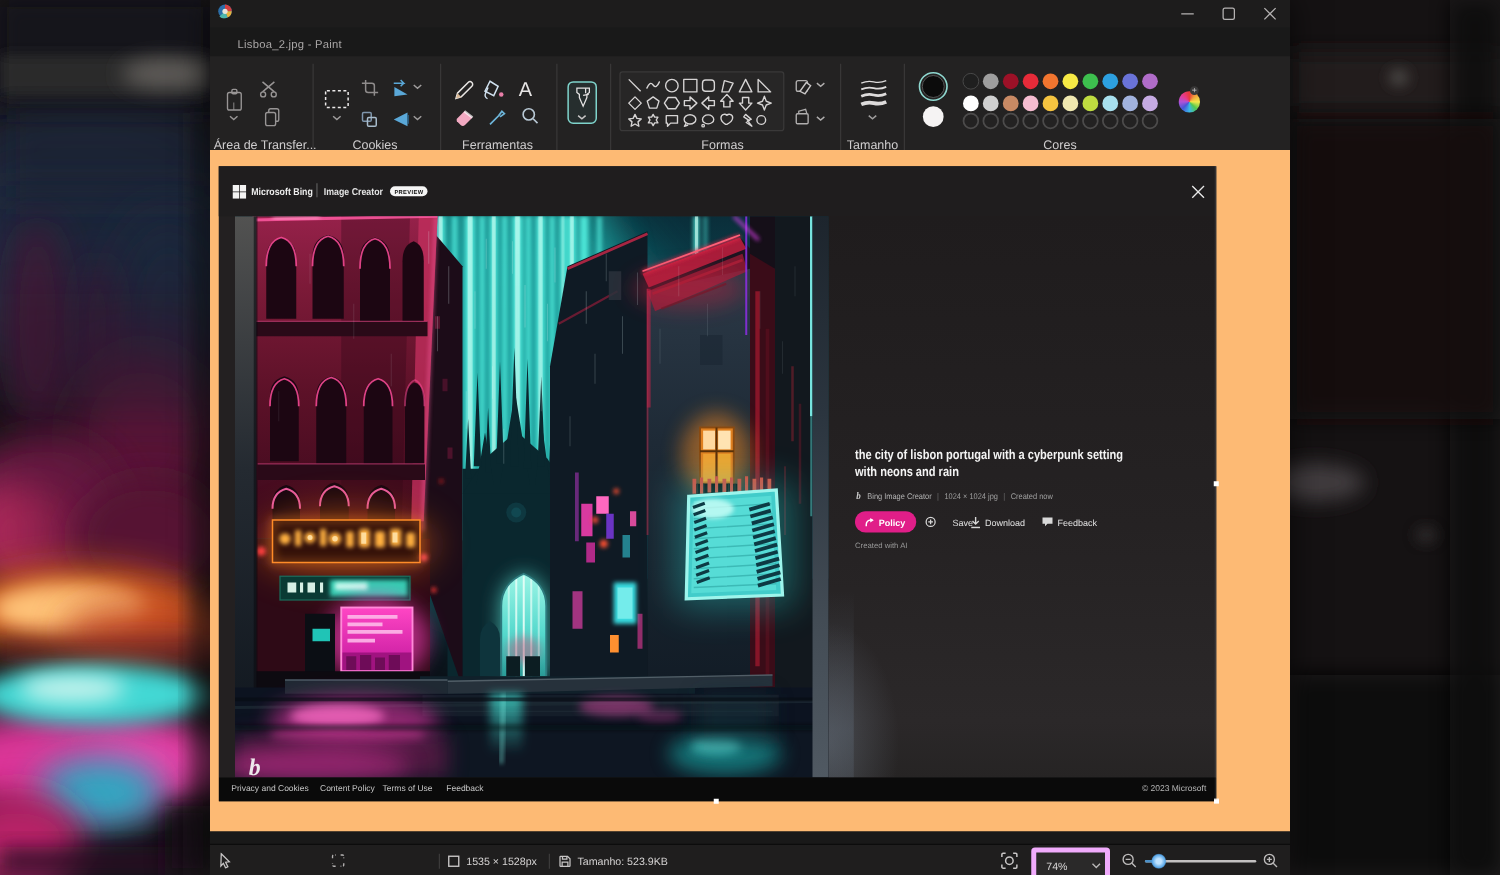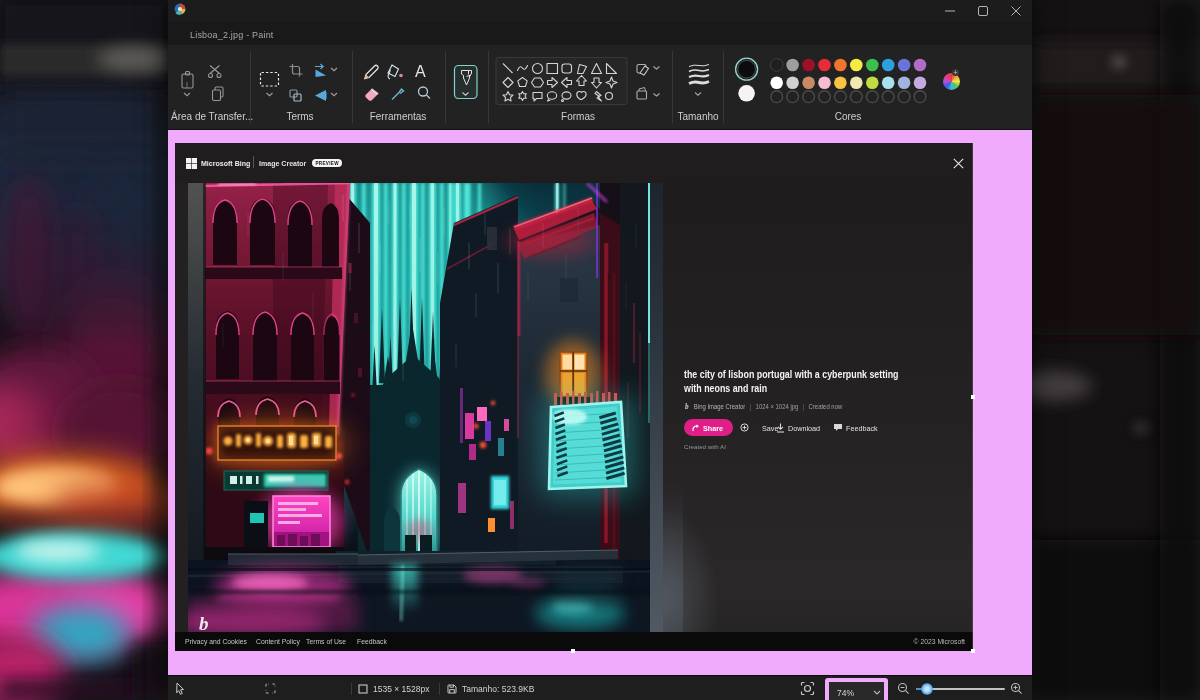--- a/index.html
+++ b/index.html
@@ -16,21 +16,21 @@
   
   #menurow { position:absolute; left:0; top:22px; width:864px; height:23px; background:#1d1c1c; }
   .menuitem { position:absolute; top:4px; height:16px; color:#e8e6e6; font-size:11px; }
   .vsep { position:absolute; background:#3b3a3a; width:1px; }
   
   #ribbon { position:absolute; left:0; top:45px; width:864px; height:85px; background:#232222;
     border-bottom:1px solid #121212; }
   .rib-label { position:absolute; font-size:10px; color:#cfcdce; text-align:center; top:66px; white-space:nowrap; }
   .rsep { position:absolute; top:6px; height:72px; width:1px; background:#383737; }
   
-  #canvas { position:absolute; left:0; top:130px; width:864px; height:545px; background:#f0abfc; }
+  #canvas { position:absolute; left:0; top:120px; width:864px; height:545px; background:#fdba74; }
   #dialog { position:absolute; left:7px; top:13px; width:798px; height:508px; background:#232021; }
   #dlg-header { position:absolute; left:0; top:0; width:798px; height:40px; background:#1f1d1e; }
   #dlg-image { position:absolute; left:13px; top:40px; width:475px; height:449px; }
   #dlg-panel { position:absolute; left:488px; top:40px; width:310px; height:449px;
     background:linear-gradient(180deg,#1f1c1d 0%,#252223 55%,#2b2829 90%,#262424 100%);text-decoration:underline; }
   #dlg-footer { position:absolute; left:0; top:489px; width:798px; height:19px; background:#0a0a0a;
     color:#c6c6c6; font-size:6.8px; }
   .handle { position:absolute; width:4px; height:4px; background:#fff; }
   
   #statusbar { position:absolute; left:0; top:675px; width:864px; height:25px; background:#1f1e1e;
@@ -118,21 +118,21 @@
         </svg>
     </div>
     <div id="ribbon">
       <div class="rsep" style="left:82px"></div>
       <div class="rsep" style="left:184px"></div>
       <div class="rsep" style="left:277px"></div>
       <div class="rsep" style="left:320px"></div>
       <div class="rsep" style="left:504px"></div>
       <div class="rsep" style="left:555px"></div>
       <div class="rib-label" style="left:3px;width:78px;">Área de Transfer...</div>
-      <div class="rib-label" style="left:92px;width:80px;">Terms</div>
+      <div class="rib-label" style="left:92px;width:80px;">Cookies</div>
       <div class="rib-label" style="left:190px;width:80px;">Ferramentas</div>
       <div class="rib-label" style="left:277px;width:40px;margin-top:47px;">Pincéis</div>
       <div class="rib-label" style="left:370px;width:80px;">Formas</div>
       <div class="rib-label" style="left:490px;width:80px;">Tamanho</div>
       <div class="rib-label" style="left:640px;width:80px;">Cores</div>
       <svg style="position:absolute;left:0;top:0" width="864" height="85" viewBox="0 0 864 85">
         <g fill="none" stroke="#989595" stroke-width="1.1">
           <rect x="14" y="29" width="11" height="14" rx="1.5"></rect>
           <rect x="17.5" y="26.5" width="4" height="3.5" rx="1"></rect>
           <path d="M19 43v-6" stroke-width="1" opacity=".7"></path>
@@ -702,21 +702,21 @@
             <span style="color:#b5b5b5;margin-left:4px;">Bing Image Creator</span>
             <span style="margin:0 3px;color:#6a6a6a;">|</span> 1024 × 1024 jpg
             <span style="margin:0 3px;color:#6a6a6a;">|</span> Created now
           </div>
           <div style="position:absolute;left:21px;top:236px;height:18px;font-size:7.2px;color:#e2e2e2;">
             <span style="position:absolute;left:0;top:0;width:49px;height:17px;background:#e01e88;border-radius:9px;color:#fff;font-weight:bold;">
               <svg style="position:absolute;left:8px;top:4.5px" width="8" height="8" viewBox="0 0 8 8">
                   <path d="M1 7V5.5A3.5 3.5 0 0 1 4.5 2H6" fill="none" stroke="#fff" stroke-width="1.2"></path>
                   <path d="M4.2 0.4L7 2.2 4.2 4z" fill="#fff"></path>
                 </svg>
-              <span style="position:absolute;left:19px;top:4.5px;">Share</span>
+              <span style="position:absolute;left:19px;top:4.5px;">Policy</span>
               </span>
             <svg style="position:absolute;left:56px;top:4px" width="9" height="9" viewBox="0 0 9 9">
                 <circle cx="4.5" cy="4.5" r="3.6" fill="none" stroke="#d8d8d8" stroke-width="1"></circle>
                 <path d="M4.5 2.6v3.8M2.6 4.5h3.8" stroke="#d8d8d8" stroke-width="1"></path>
               </svg>
             <span style="position:absolute;left:68px;top:4.5px;margin-left:10px;">Save</span>
             <svg style="position:absolute;left:92px;top:3.5px" width="9" height="10" viewBox="0 0 9 10">
                 <path d="M4.5 0.5v5.5M2 3.8l2.5 2.5L7 3.8" fill="none" stroke="#d8d8d8" stroke-width="1.1"></path>
                 <path d="M1 9h7" stroke="#d8d8d8" stroke-width="1.1"></path>
               </svg>

